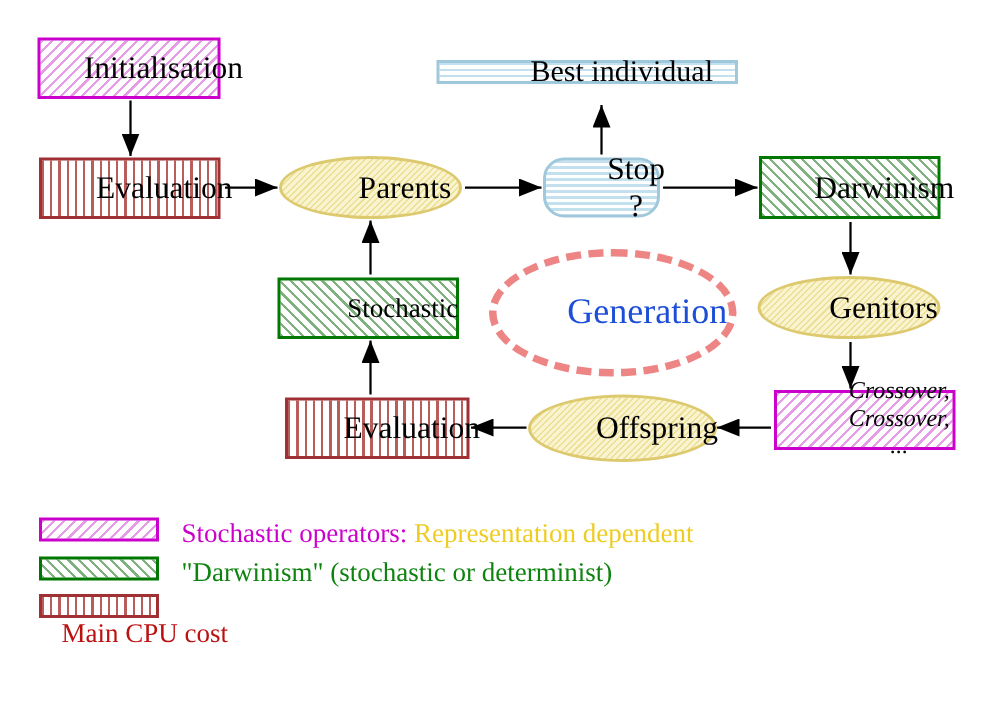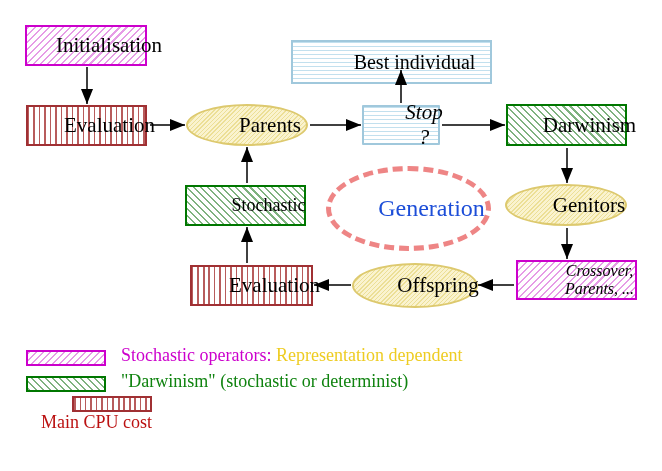--- a/index.html
+++ b/index.html
@@ -33,37 +33,37 @@
     background:#faf3cf repeating-linear-gradient(135deg,#ecdf96 0 1px,rgba(0,0,0,0) 1px 3px);
   }
   .ellipse{border-radius:50%;}
   .fs-big{font-size:21px;}
   .fs-mid{font-size:18px;}
   .fs-sml{font-size:16px;line-height:1.15;}
   
   #n-init{left:25px;top:25px;width:122px;height:41px;}
   #n-eval-top{left:26px;top:105px;width:121px;height:41px;}
   #n-parents{left:186px;top:104px;width:122px;height:42px;}
-  #n-best{left:291px;top:40px;width:201px;height:44px;font-size:20px;}
-  #n-stop{left:362px;top:105px;width:78px;height:40px;border-radius:1px;font-style:italic;}
+  #n-best{left:291px;top:40px;width:201px;height:16px;font-size:20px;}
+  #n-stop{left:362px;top:105px;width:78px;height:40px;border-radius:14px;}
   #n-selection{left:506px;top:104px;width:121px;height:42px;}
   #n-replacement{left:185px;top:185px;width:121px;height:41px;}
   #n-genitors{left:505px;top:184px;width:122px;height:42px;}
   #n-crossover{left:516px;top:260px;width:121px;height:40px;font-style:italic;}
   #n-offspring{left:352px;top:263px;width:126px;height:45px;}
   #n-eval-bot{left:190px;top:265px;width:123px;height:41px;}
   #n-generation{
     left:326px;top:166px;width:165px;height:85px;
     border:5px dashed #ee8585;border-radius:50%;
     color:#1d4ed8;font-size:24px;background:transparent;
   }
   
   #arrows{position:absolute;left:0;top:0;width:662px;height:471px;pointer-events:none;}
   
-  .legend-row{position:absolute;left:26px;display:flex;align-items:flex-end;}
+  .legend-row{position:absolute;left:26px;display:flex;align-items:flex-start;}
   .swatch{width:80px;height:16px;flex:0 0 auto;box-sizing:border-box;}
   .legend-text{margin-left:15px;font-size:18px;white-space:nowrap;}
   #lg1{top:345px;}  #lg2{top:371px;}  #lg3{top:396px;flex-direction:column;}  #lg4{top:422px;}
   .t-magenta{color:#cc00cc;}
   .t-yellow{color:#eecc22;}
   .t-green{color:#0f830f;}
   .t-red{color:#bb1111;}
   .t-blue{color:#9bcde0;}
 </style>
 </head>
@@ -103,21 +103,21 @@
     <span>Generation</span>
   </div>
 
   <div id="n-genitors" class="node ellipse hatch-yellow fs-big">
     <span>Genitors</span>
   </div>
 
   <div id="n-crossover" class="node hatch-magenta fs-sml">
     <span>
       <span style="display:block">Crossover,</span>
-      <span style="display:block">Parents, ...</span>
+      <span style="display:block">Crossover, ...</span>
     </span>
   </div>
 
   <div id="n-offspring" class="node ellipse hatch-yellow fs-big">
     <span>Offspring</span>
   </div>
 
   <div id="n-eval-bot" class="node hatch-red fs-big">
     <span>Evaluation</span>
   </div>

